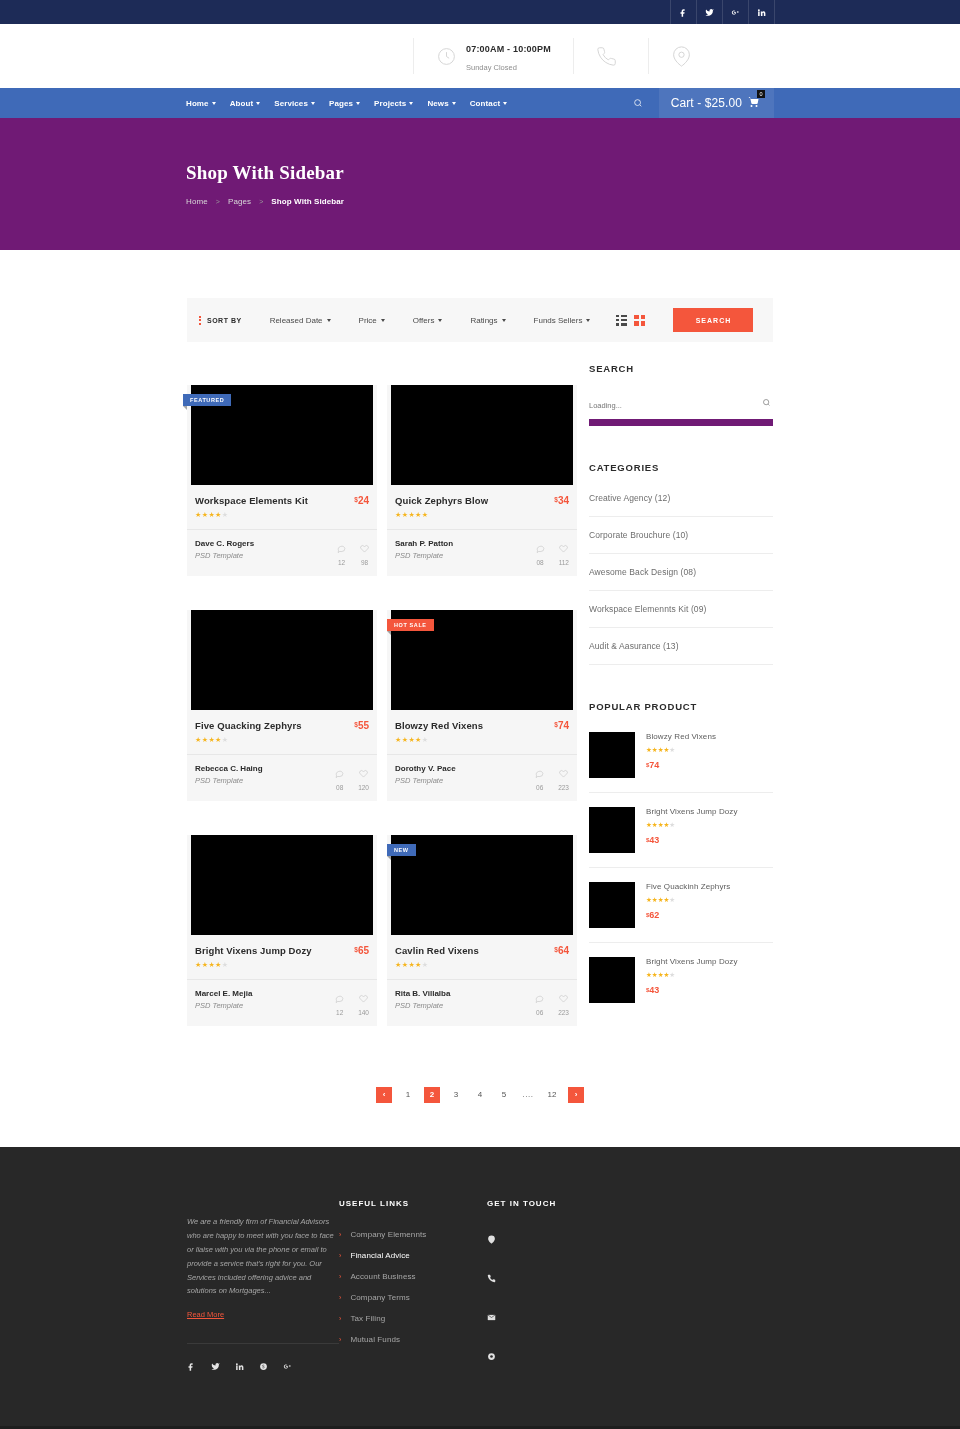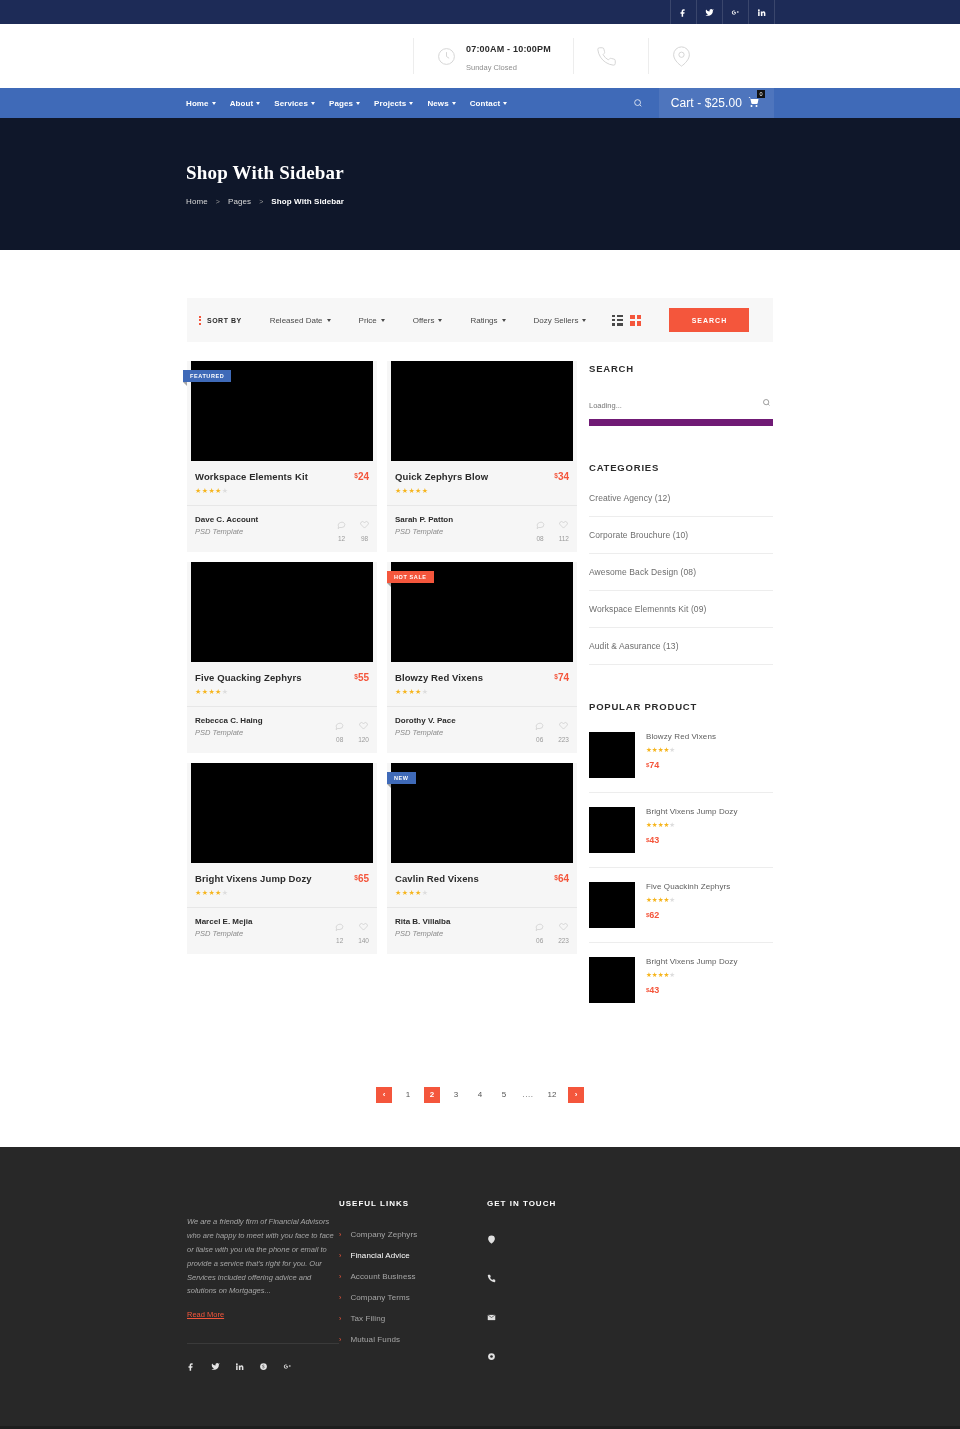--- a/index.html
+++ b/index.html
@@ -73,21 +73,21 @@
   .cart-ico svg { width: 12px; height: 12px; fill: #fff; }
   .cart-badge {
     position: absolute; top: -4px; right: -5px;
     background: #111; color: #fff; font-size: 5.5px;
     min-width: 8px; height: 8px; line-height: 8px; text-align: center;
     padding: 0 1px;
   }
 
   
   .hero {
-    height: 132px; background: #0f172a; position: relative;
+    height: 132px; background: #701a75; position: relative;
     display: flex; flex-direction: column; justify-content: center;
     padding-left: 186px;
   }
   .hero h1 {
     color: #fff; font-family: "Liberation Serif", serif;
     font-size: 19px; font-weight: bold; letter-spacing: .2px;
   }
   .breadcrumb { display: flex; align-items: center; gap: 8px; margin-top: 13px; }
   .breadcrumb span, .breadcrumb a {
     color: #d8d8d8; font-size: 8px; text-decoration: none; letter-spacing: .1px;
@@ -122,21 +122,21 @@
     width: 80px; height: 24px; font-size: 7px; font-weight: bold;
     letter-spacing: 1px; cursor: pointer; font-family: "Liberation Sans", sans-serif;
   }
 
   
   .cols { display: flex; gap: 12px; margin-top: 19px; align-items: flex-start; }
   .col-products { width: 390px; display: flex; flex-wrap: wrap; gap: 10px; }
   .col-side { width: 184px; padding-top: 2px; }
 
   
-  .card { width: 190px; background: #f6f6f6; position: relative; }
+  .card { width: 190px; background: #f6f6f6; position: relative; margin-top: 24px; }
   .card-img { height: 100px; background: #000; margin: 0 0 0 4px; width: 182px; }
   .card-body { padding: 10px 8px 0 8px; }
   .card-top { display: flex; justify-content: space-between; align-items: baseline; }
   .card-title { font-size: 9.5px; font-weight: bold; color: #2b2b2b; letter-spacing: .1px; }
   .card-price { font-size: 10px; font-weight: bold; color: #f4563c; }
   .card-price sup { font-size: 6.5px; vertical-align: 2px; }
   .stars { margin-top: 5px; font-size: 7px; letter-spacing: .4px; color: #ddd; font-family:"DejaVu Sans",sans-serif;}
   .stars b { color: #f6b51e; font-weight: normal; }
   .card-foot {
     margin-top: 10px; padding: 9px 8px 10px 8px; border-top: 1px solid #e7e7e7;
@@ -401,21 +401,21 @@
         </span>
       <span class="sort-opt">
           <span>Offers</span>
           <i class="caret"></i>
         </span>
       <span class="sort-opt">
           <span>Ratings</span>
           <i class="caret"></i>
         </span>
       <span class="sort-opt">
-          <span>Dozy Sellers</span>
+          <span>Funds Sellers</span>
           <i class="caret"></i>
         </span>
       <span class="view-icons">
         <span class="vi vi-list">
             <i></i>
             <i></i>
             <i></i>
             <i></i>
             <i></i>
             <i></i>
@@ -438,21 +438,21 @@
             <div class="card-img"></div>
             <div class="card-body">
               <div class="card-top">
                 <span class="card-title">Workspace Elements Kit</span>
                 <span class="card-price"><sup>$</sup>24</span>
               </div>
               <div class="stars"><b>★</b><b>★</b><b>★</b><b>★</b>★</div>
             </div>
             <div class="card-foot">
               <div>
-                <div class="author">Dave C. Account</div>
+                <div class="author">Dave C. Rogers</div>
                 <div class="author-sub">PSD Template</div>
               </div>
               <div class="metrics">
                 <div class="metric"><span><svg viewBox="0 0 24 24">
                       <path d="M21 12a8 8 0 0 1-8 8H7l-4 3 1-5a8 8 0 1 1 17-6z"></path>
                     </svg></span><div class="metric-num">12</div></div>
                 <div class="metric"><span><svg viewBox="0 0 24 24">
                       <path d="M20.8 5.6a5 5 0 0 0-7.1 0L12 7.3l-1.7-1.7a5 5 0 1 0-7.1 7.1L12 21.5l8.8-8.8a5 5 0 0 0 0-7.1z"></path>
                     </svg></span><div class="metric-num">98</div></div>
               </div>
@@ -688,21 +688,21 @@
               <path d="M8 11v2h3.4c-.3 1.4-1.6 2.4-3.4 2.4A3.4 3.4 0 1 1 8 8.6c.9 0 1.7.3 2.3.9l1.5-1.5A5.6 5.6 0 1 0 8 17.6c3.2 0 5.4-2.2 5.4-5.4 0-.4 0-.8-.1-1.2zM19 10v-2h-1.5v2h-2v1.5h2v2H19v-2h2V10z"></path>
             </svg></a>
       </div>
     </div>
 
     <div class="fcol-links">
       <div class="f-title">USEFUL LINKS</div>
       <div id="f-links">
           <a href="#" class="f-link">
             <span class="ar">›</span>
-            <span>Company Zephyrs</span>
+            <span>Company Elemennts</span>
           </a>
           <a href="#" class="f-link active">
             <span class="ar">›</span>
             <span>Financial Advice</span>
           </a>
           <a href="#" class="f-link">
             <span class="ar">›</span>
             <span>Account Business</span>
           </a>
           <a href="#" class="f-link">

